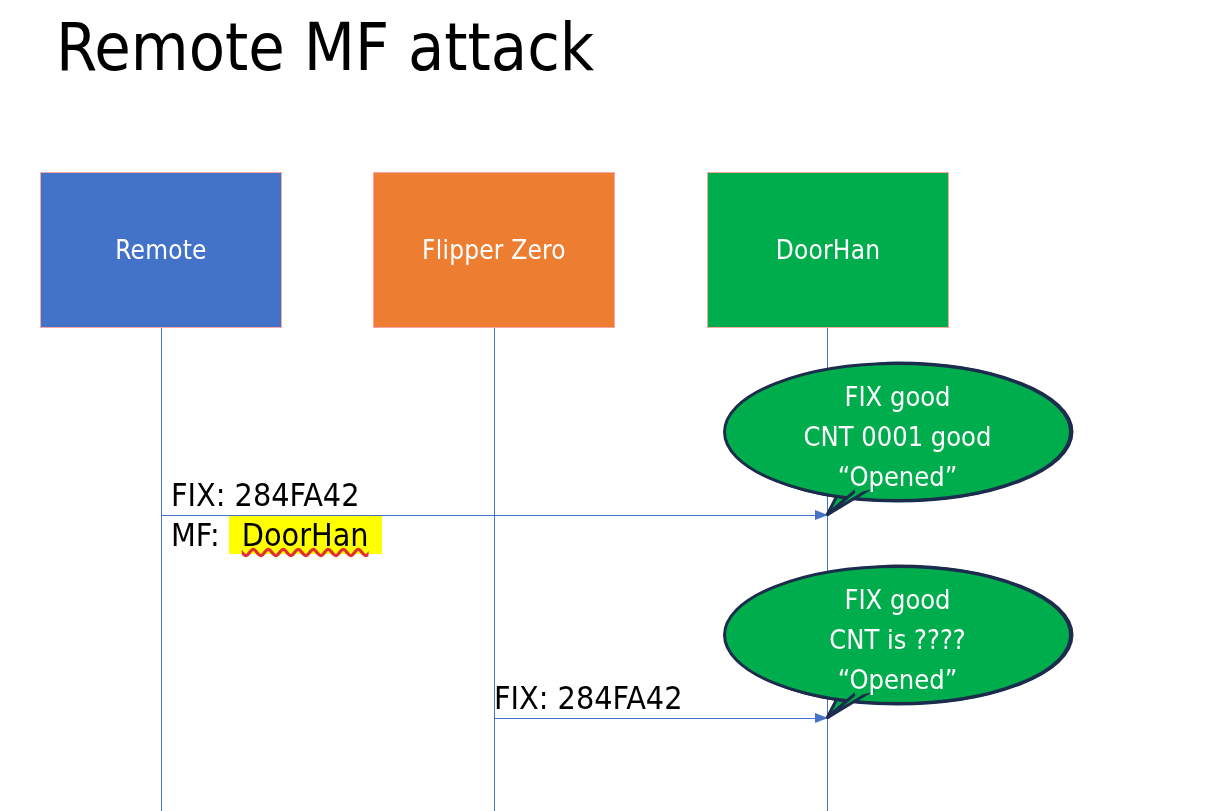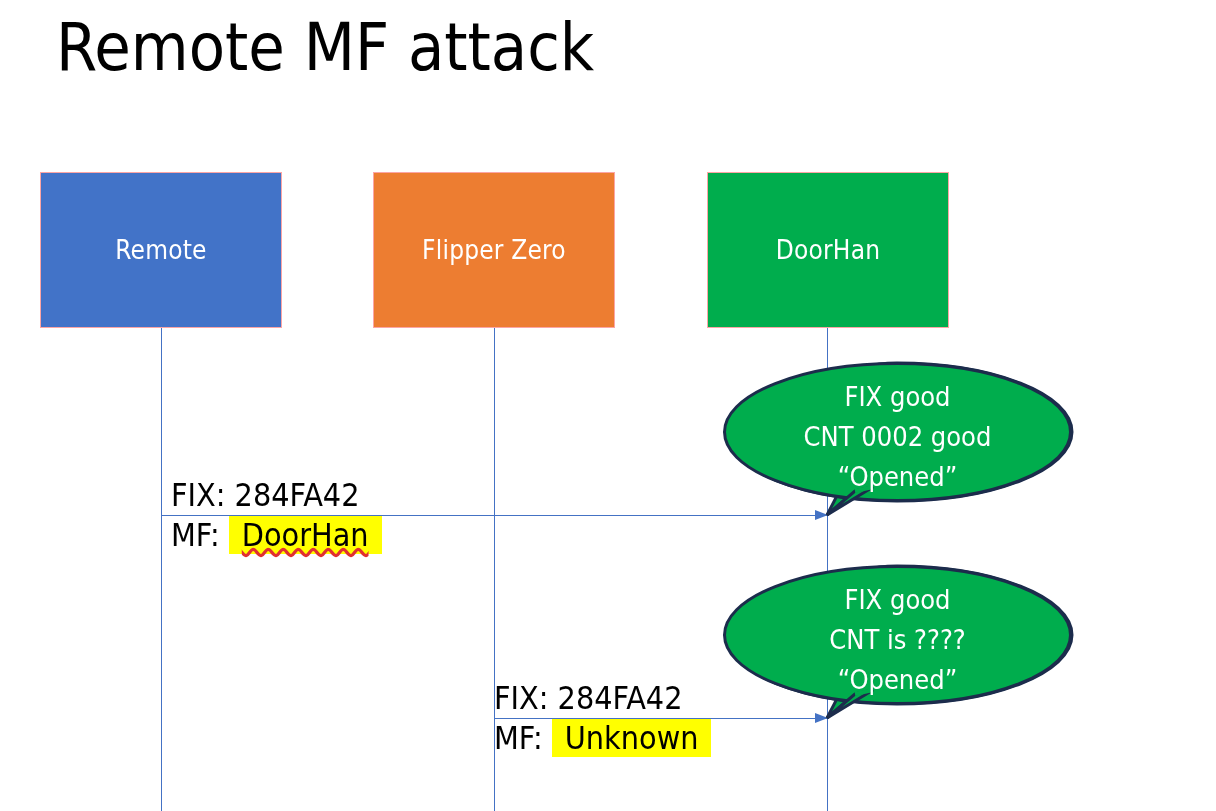--- a/index.html
+++ b/index.html
@@ -159,44 +159,41 @@
       <span>FIX: </span><span>284FA42</span>
     </span>
     <span class="line">
       <span>MF: </span><span class="hl sp">DoorHan</span>
     </span>
   </div>
 
   <div class="msg-label" id="label-msg2">
     <span class="line">
       <span>FIX: </span><span>284FA42</span>
-    </span>
-    <span class="line">
-      <span>MF: </span><span class="hl">Unknown</span>
     </span>
   </div>
 
   <div class="callout" id="callout-1">
     <svg width="349" height="160" viewBox="0 0 349 160">
       <path d="M 174 0
                C 270 0 349 31 349 69
                C 349 107 270 138 174 138
                C 120 138 72 128 41 112
                L 118 125
                L 104 152
                L 140 121
                C 112 112 92 92 92 69
                C 92 31 120 0 174 0 Z" fill="#00ad4d" stroke="#1c2c4c" stroke-width="3"></path>
       <ellipse cx="174.5" cy="69" rx="173" ry="68.5" fill="#00ad4d" stroke="#1c2c4c" stroke-width="3"></ellipse>
       <path d="M 132 128 L 104 152 L 150 124 Z" fill="#00ad4d" stroke="#1c2c4c" stroke-width="3" stroke-linejoin="miter"></path>
       <path d="M 132 128 L 150 124" fill="none" stroke="#00ad4d" stroke-width="4"></path>
     </svg>
     <div class="callout-text">
       <span class="line">FIX good</span>
-      <span class="line">CNT 0002 good</span>
+      <span class="line">CNT 0001 good</span>
       <span class="line">“Opened”</span>
     </div>
   </div>
 
   <div class="callout" id="callout-2">
     <svg width="349" height="160" viewBox="0 0 349 160">
       <path d="M 174 0
                C 270 0 349 31 349 69
                C 349 107 270 138 174 138
                C 120 138 72 128 41 112

